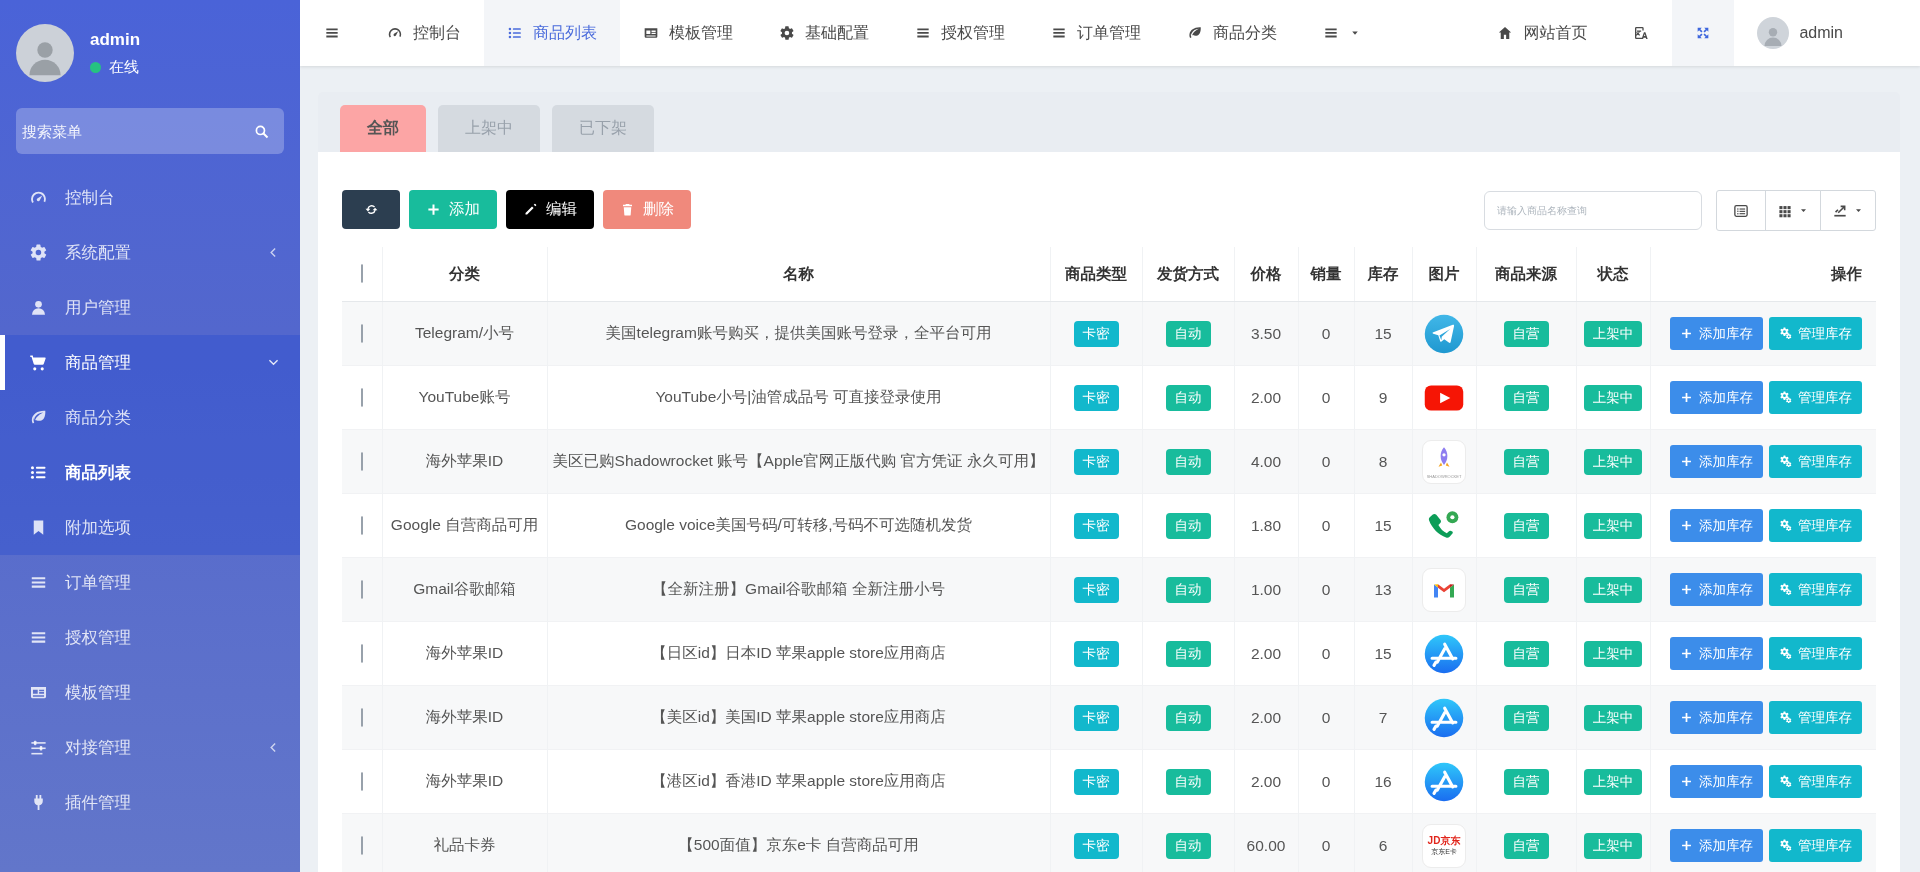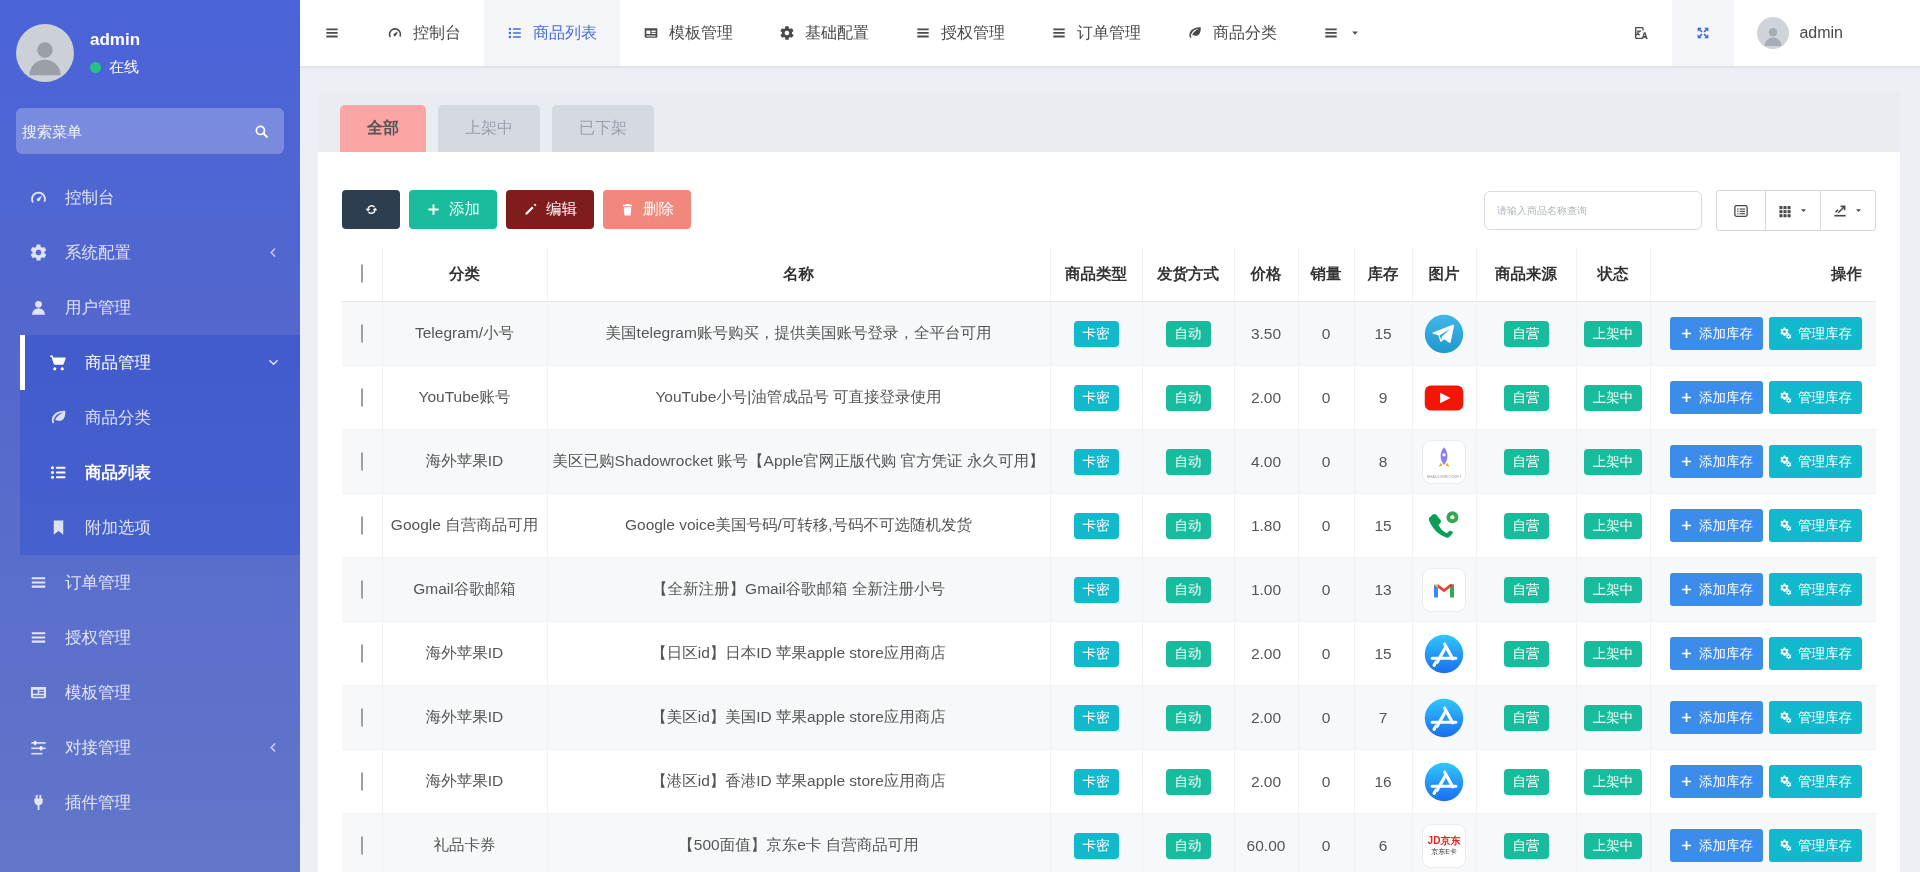--- a/index.html
+++ b/index.html
@@ -20,21 +20,21 @@
   .menu-search input{flex:1;border:0;background:transparent;color:#fff;font-size:15px;
     padding:0 0 0 6px;outline:none;font-family:inherit;}
   .menu-search input::placeholder{color:rgba(255,255,255,.9);}
   .menu-search button{width:46px;height:46px;border:0;background:transparent;color:#fff;
     display:flex;align-items:center;justify-content:center;cursor:pointer;}
   .menu-search .icon svg{width:17px;height:17px;}
   .menu-item{height:55px;display:flex;align-items:center;padding:0 20px 0 27px;
     color:rgba(255,255,255,.82);font-size:16.5px;cursor:pointer;position:relative;}
   .menu-item .icon{width:22px;margin-right:16px;display:flex;justify-content:center;}
   .menu-item .icon svg{width:19px;height:19px;}
-  .menu-item.grouped{background:rgba(28,66,207,.30);margin-left:20px;}
+  .menu-item.grouped{background:rgba(28,66,207,.30);}
   .menu-item.group-head{border-left:5px solid #ffffff;padding-left:22px;color:#fff;}
   .menu-item.current{color:#fff;font-weight:bold;}
   .menu-item .chevron{margin-left:auto;opacity:.85;display:flex;}
   .menu-item .chevron svg{width:13px;height:13px;}
   
   .navbar{position:fixed;left:300px;top:0;right:0;height:66px;background:#fff;z-index:9;
     display:flex;align-items:stretch;box-shadow:0 1px 3px rgba(0,0,0,.10);}
   .nav-item{display:flex;align-items:center;gap:10px;padding:0 23px;font-size:16px;
     color:#4a4a4a;cursor:pointer;white-space:nowrap;}
   .nav-item .icon svg{width:16px;height:16px;}
@@ -55,21 +55,21 @@
   .tab.active{background:#fca5a5;color:#555;font-weight:bold;}
   .tab.inactive{background:#d5dae0;color:#98a1ab;}
   .card-body{background:#fff;padding:38px 24px 0;}
   
   .toolbar{display:flex;align-items:flex-start;margin-bottom:16px;}
   .btn{height:39px;border:0;border-radius:4px;color:#fff;font-size:15.5px;cursor:pointer;
     display:inline-flex;align-items:center;gap:8px;padding:0 17px;margin-right:9px;font-family:inherit;}
   .btn .icon svg{width:15px;height:15px;}
   .btn.s-dark{background:#2c3e50;width:58px;justify-content:center;padding:0;}
   .btn.s-green{background:#18bc9c;}
-  .btn.s-green-muted{background:#7f1d1d;}
+  .btn.s-green-muted{background:#000000;}
   .btn.s-red-muted{background:#f0897c;}
   .toolbar-right{margin-left:auto;display:flex;align-items:center;}
   .query-input{width:192px;height:37px;border:1px solid #d8dce1;border-radius:6px;padding:0 12px;
     font-size:10px;color:#555;outline:none;font-family:inherit;}
   .query-input::placeholder{color:#adb5bd;}
   .btn-group{margin-left:14px;display:flex;}
   .vbtn{height:41px;min-width:50px;background:#fff;border:1px solid #d3d8dd;margin-left:-1px;
     display:inline-flex;align-items:center;justify-content:center;gap:5px;color:#4a4a4a;
     padding:0 11px;cursor:pointer;}
   .vbtn:first-child{border-radius:3px 0 0 3px;margin-left:0;}
@@ -355,20 +355,28 @@
           <svg viewBox="0 0 24 24">
             <path d="M6.5 9h11L12 15.4z"></path>
           </svg>
         </span>
       </div>
     </div>
   <div class="nav-right" id="navbar-right">
       <div class="nav-item">
         <span class="icon ">
           <svg viewBox="0 0 24 24">
+            <path d="M12 3l9.2 8.1h-2.8V21h-4.7v-6.2h-3.4V21H5.6v-9.9H2.8z"></path>
+          </svg>
+        </span>
+        <span>网站首页</span>
+      </div>
+      <div class="nav-item">
+        <span class="icon ">
+          <svg viewBox="0 0 24 24">
             <path d="M5 3h9a2 2 0 0 1 2 2v3.2h-2V5H5v14h9v2H5a2 2 0 0 1-2-2V5a2 2 0 0 1 2-2z"></path>
             <path d="M6 8.3h6.2v1.8h-2.1a8 8 0 0 1-1.5 3.2 8.3 8.3 0 0 0 2 1.3l-.9 1.6a10 10 0 0 1-2.3-1.6 10.4 10.4 0 0 1-2.5 1.6l-.8-1.6a8.3 8.3 0 0 0 2.1-1.3 8 8 0 0 1-1.3-2.4l1.6-.5c.2.7.6 1.3 1 1.9.5-.7.8-1.4 1-2.2H6zM16.4 11h2.2L22 21h-2.2l-.7-2h-3.3l-.7 2h-2.2zm1.1 2.6l-1 3h2z"></path>
           </svg>
         </span>
       </div>
       <div class="nav-item highlight">
         <span class="icon ">
           <svg viewBox="0 0 24 24">
             <path d="M4 4h6.2L8 6.2l3.3 3.3-1.8 1.8L6.2 8 4 10.2zM20 4v6.2L17.8 8l-3.3 3.3-1.8-1.8L16 6.2 13.8 4zM4 20v-6.2L6.2 16l3.3-3.3 1.8 1.8L8 17.8 10.2 20zM20 20h-6.2l2.2-2.2-3.3-3.3 1.8-1.8 3.3 3.3 2.2-2.2z"></path>
           </svg>

